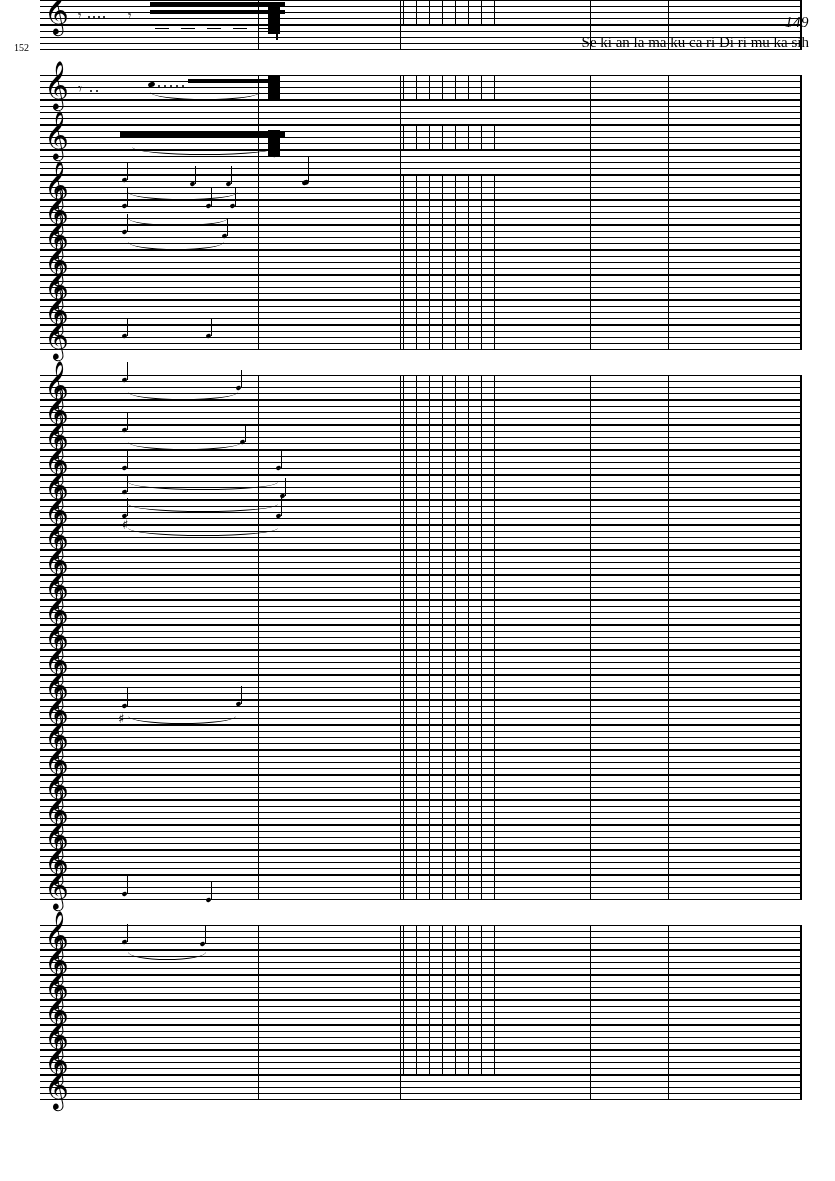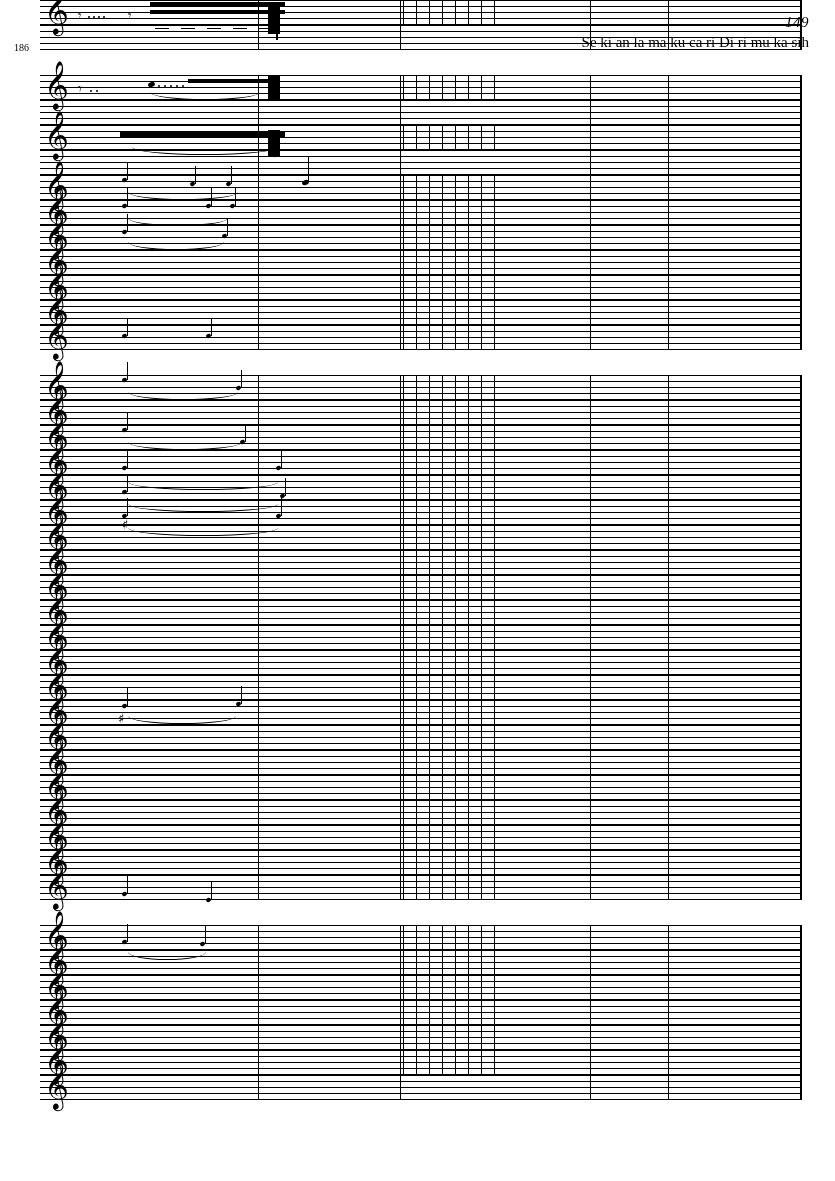--- a/index.html
+++ b/index.html
@@ -44,21 +44,21 @@
   .tickgroup{position:absolute;}
   .tickgroup span{position:absolute;top:0;width:1px;height:25px;background:#000;}
 </style>
 </head>
 <body>
 
 <div class="page">
 
   <div class="page-number">149</div>
   <div class="lyric-title">Se ki an  la ma  ku ca ri Di ri mu  ka sih</div>
-  <div class="measure-number">186</div>
+  <div class="measure-number">152</div>
 
   <div class="system" id="system">
       <div class="staff" style="top: 0px;">
         <div class="line l0"></div>
         <div class="line l1"></div>
         <div class="line l2"></div>
         <div class="line l3"></div>
         <div class="line l4"></div>
         <div class="clef">𝄞</div>
         <div class="bar" style="left: 218px; top: 0px; height: 25px;"></div>

